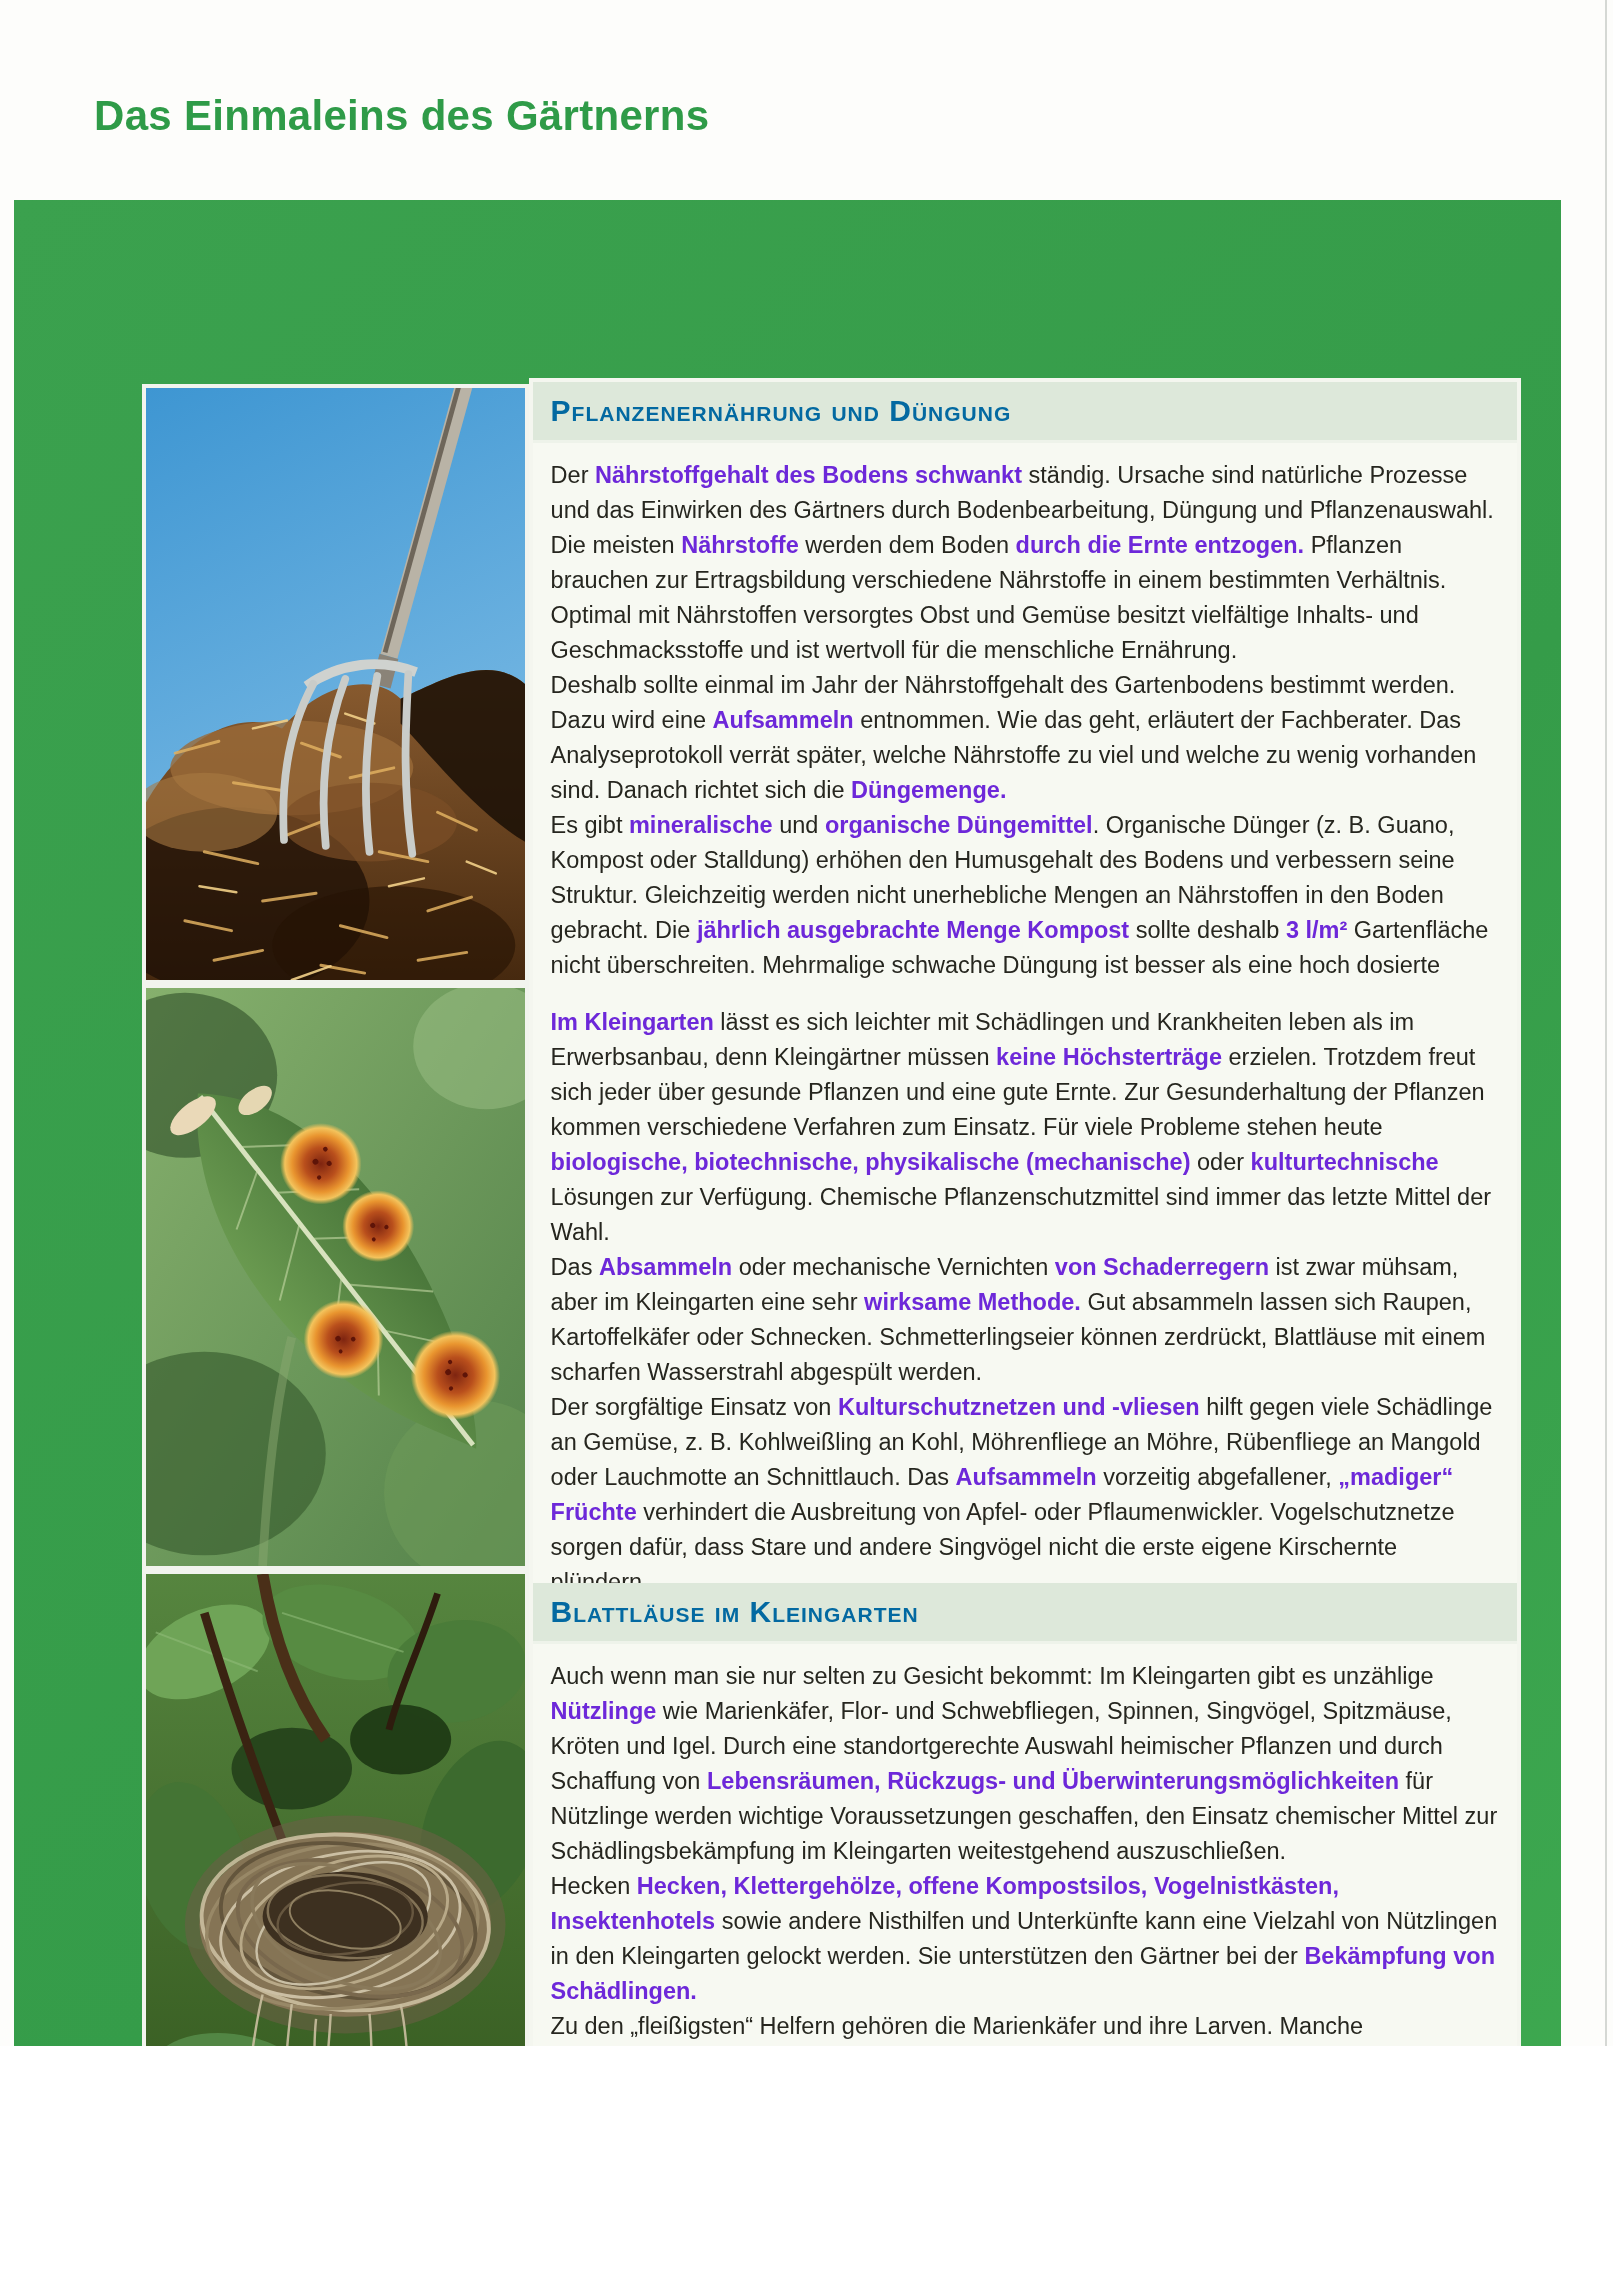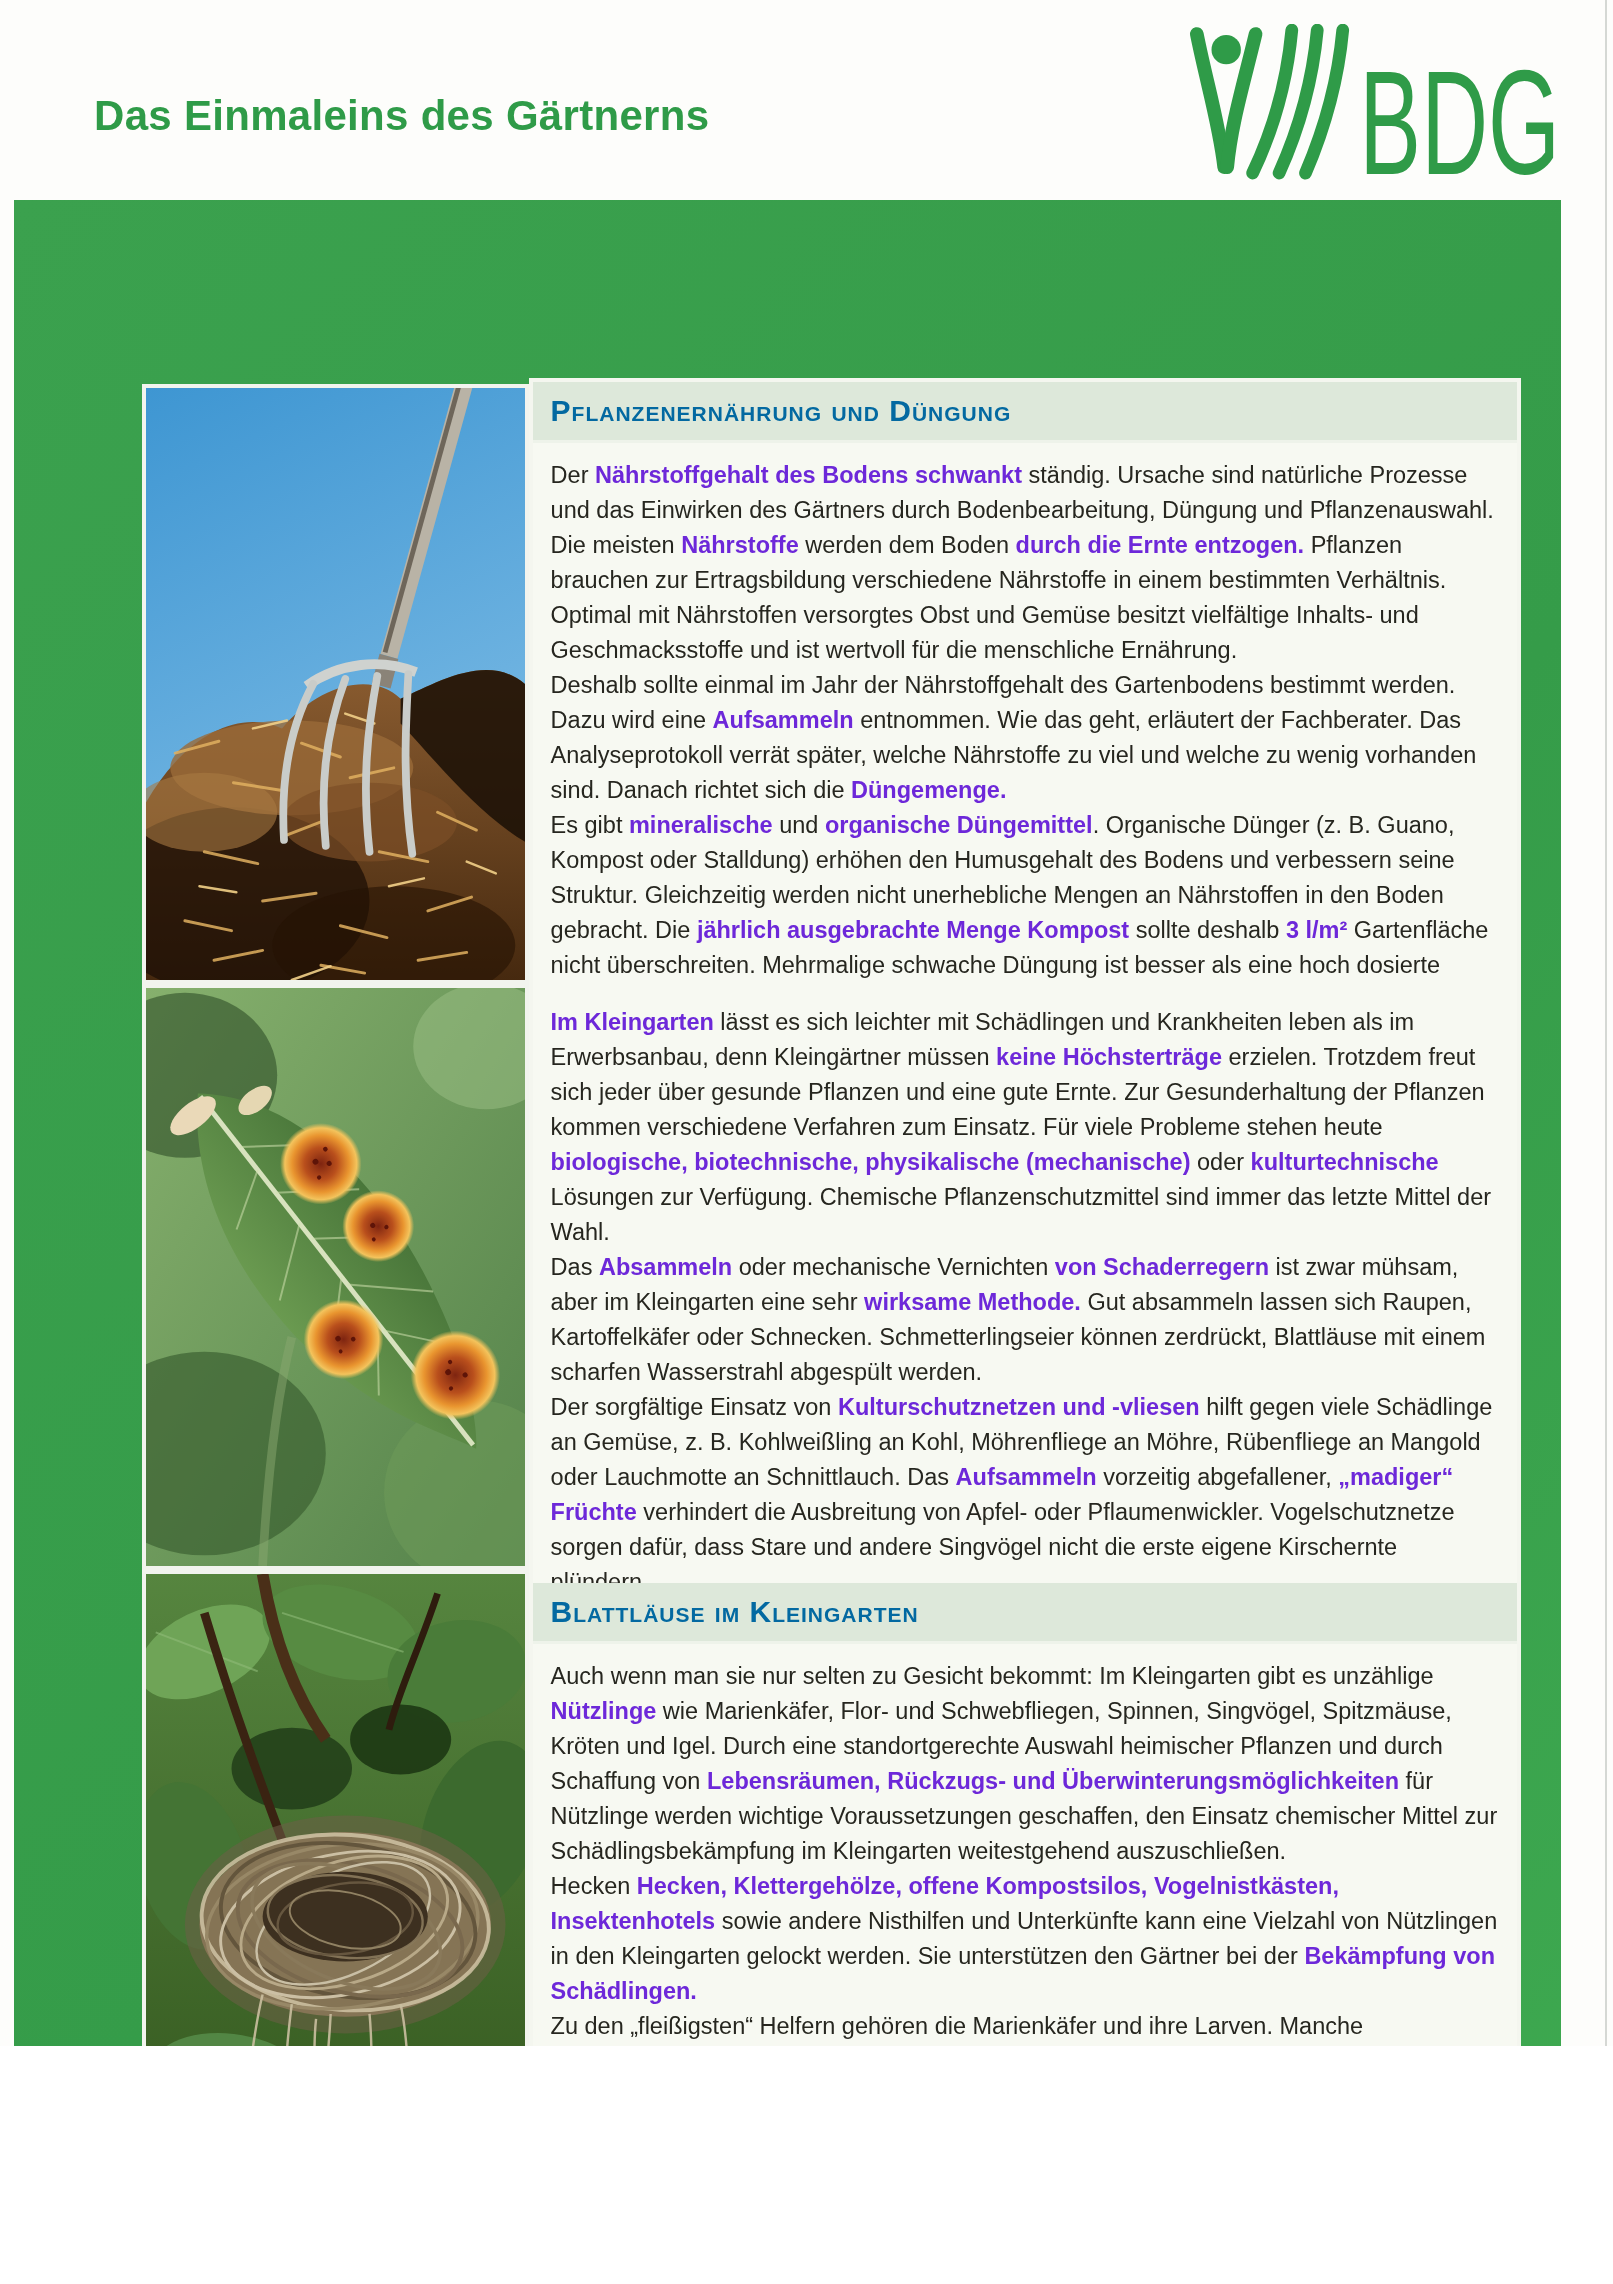--- a/index.html
+++ b/index.html
@@ -40,33 +40,20 @@
   
   .scan-line{position:absolute;left:1605px;top:0;width:2px;height:2285px;background:#d5d8d4;}
 </style>
 </head>
 <body>
 
 <div class="page">
 
   <h1 class="title">Das Einmaleins des Gärtnerns</h1>
 
-  <div class="logo">
-    <svg viewBox="0 0 386 166">
-      <g fill="none" stroke="#2f9b48" stroke-linecap="round">
-        <path d="M9,10 C19,60 32,102 37,146" stroke-width="14"></path>
-        <path d="M69,10 C57,60 44,102 40,146" stroke-width="14"></path>
-        <path d="M106,6 C101,60 86,110 66,152" stroke-width="13"></path>
-        <path d="M132,6 C127,60 112,110 93,152" stroke-width="13"></path>
-        <path d="M158,6 C153,60 138,110 120,152" stroke-width="13"></path>
-      </g>
-      <circle cx="39" cy="26" r="15" fill="#2f9b48"></circle>
-      <text x="175" y="153" font-size="152" fill="#2f9b48" font-family="Liberation Sans, sans-serif" textLength="205" lengthAdjust="spacingAndGlyphs">BDG</text>
-    </svg>
-  </div>
 
   <div class="green-panel"></div>
 
   <div class="photo photo1">
     <svg viewBox="0 0 390 600" preserveAspectRatio="none">
       <defs>
         <linearGradient id="sky" x1="0" y1="0" x2="0.3" y2="1">
           <stop offset="0" stop-color="#3e96d2"></stop>
             <stop offset="1" stop-color="#7fbde6"></stop>
         </linearGradient>

